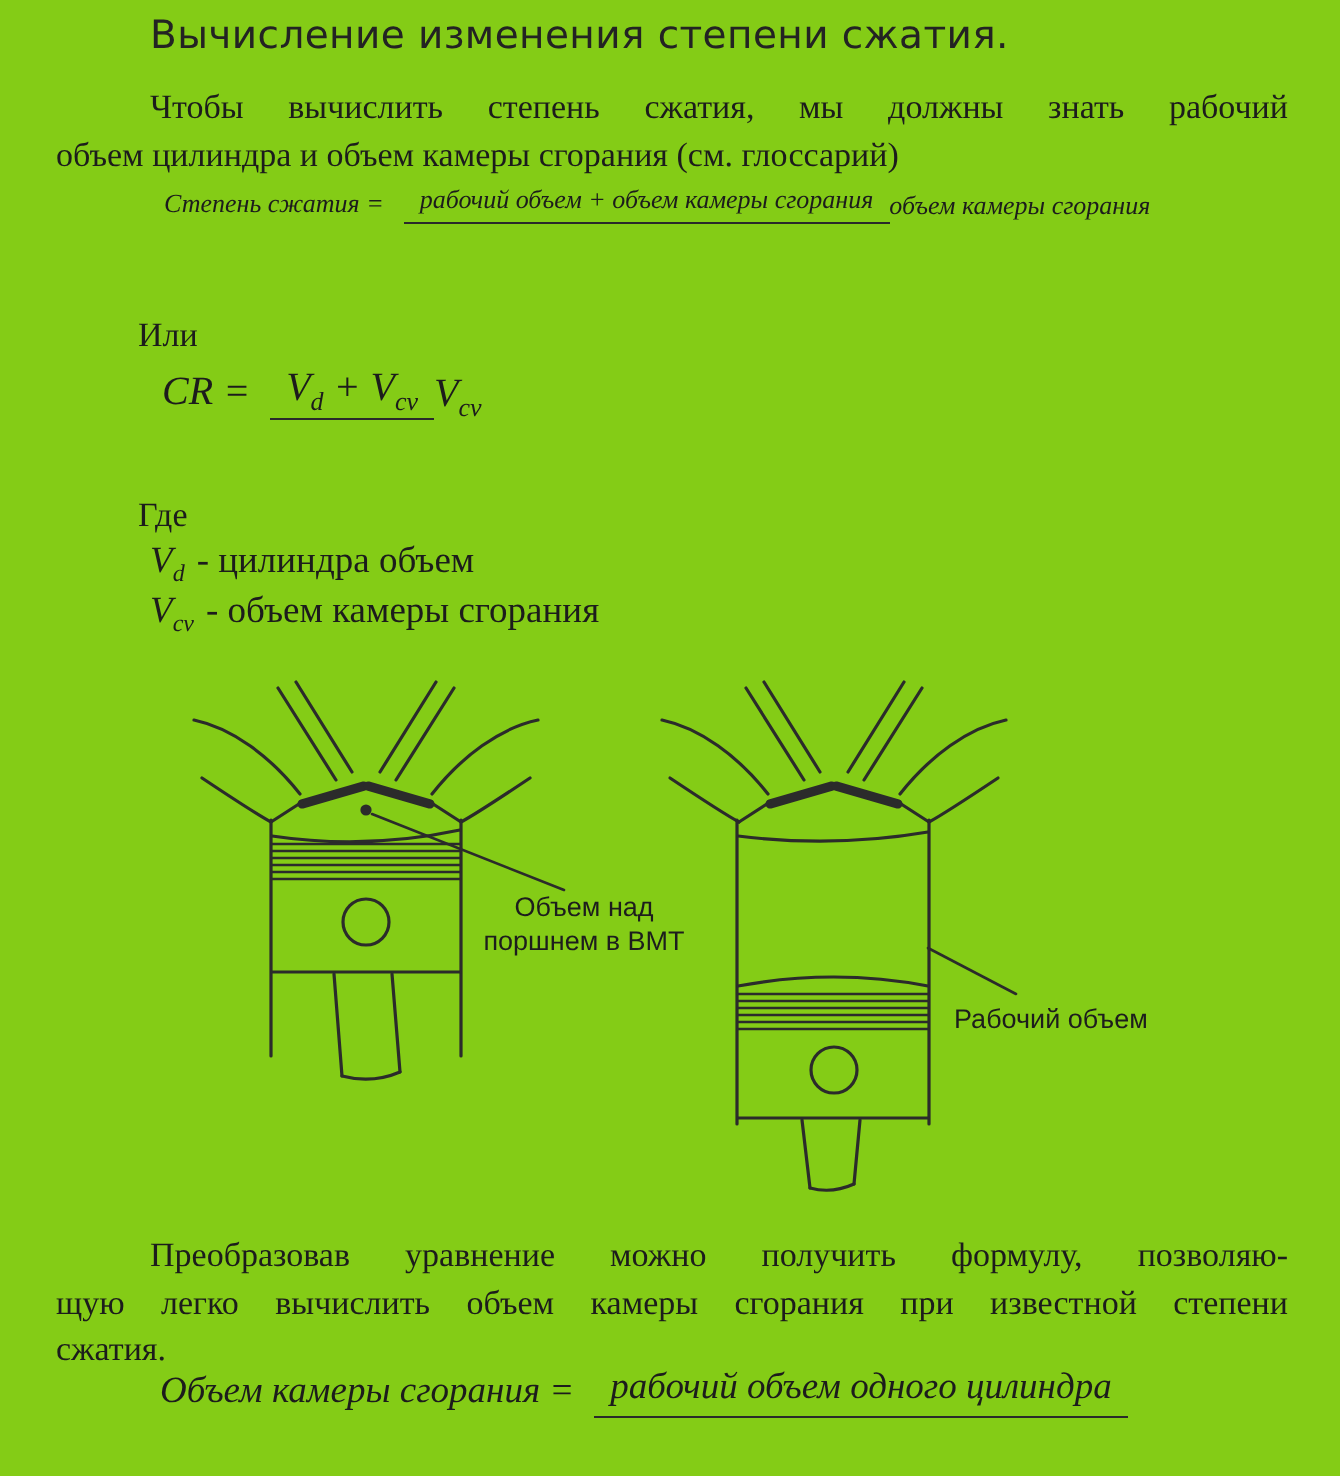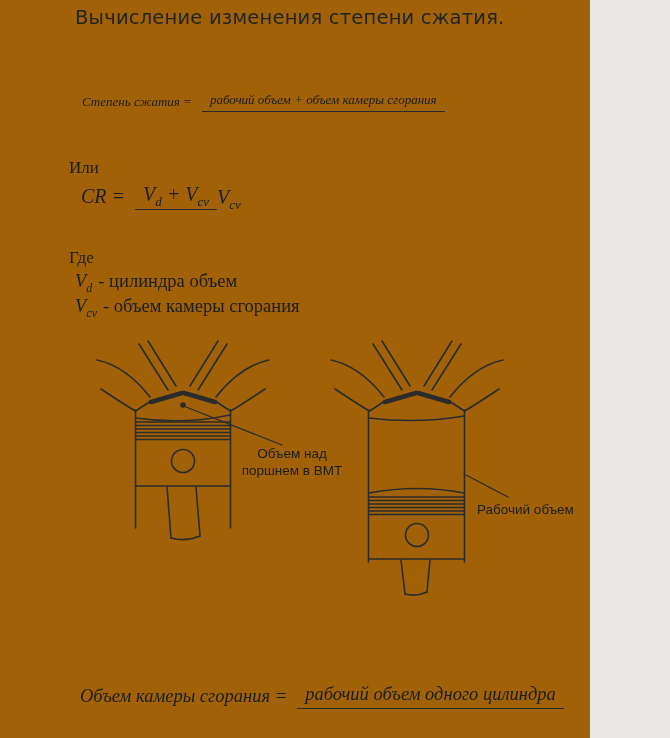--- a/index.html
+++ b/index.html
@@ -1,17 +1,17 @@
 <!DOCTYPE html>
 <html><head>
 <meta charset="utf-8">
 <style>
   html,body{margin:0;padding:0;background:#e9e7e3;}
   .page{
-    position:relative;width:590px;height:738px;background:#a16207;
+    position:relative;width:670px;height:738px;background:#84cc16;
     font-family:"Liberation Serif",serif;color:#1c1c1c;overflow:hidden;
   }
   .title{
     position:absolute;left:75px;top:6px;margin:0;
     font-family:"DejaVu Sans",sans-serif;font-weight:normal;
     font-size:19.5px;color:#232323;letter-spacing:.2px;
   }
   .para{position:absolute;left:28px;width:616px;font-size:17px;line-height:23.5px;}
   .para1{top:42px;}
   .para2{top:616px;}
@@ -40,25 +40,30 @@
     font-style:normal;
   }
 </style>
 </head>
 <body>
 
 <div class="page">
 
   <h1 class="title">Вычисление изменения степени сжатия.</h1>
 
+  <div class="para para1">
+    <span class="pline just indent">Чтобы вычислить степень сжатия, мы должны знать рабочий</span>
+    <span class="pline">объем цилиндра и объем камеры сгорания (см. глоссарий)</span>
+  </div>
 
   <div class="formula f1">
     <span class="flhs">Степень сжатия =</span>
     <span class="frac">
       <span class="num">рабочий объем + объем камеры сгорания</span>
+      <span class="den">объем камеры сгорания</span>
     </span>
   </div>
 
   <div class="plainword or-word">Или</div>
 
   <div class="formula f2">
     <span class="flhs"><span>CR</span> <span>=</span></span>
     <span class="frac">
       <span class="num"><span>V</span><sub>d</sub> <span>+</span> <span>V</span><sub>cv</sub></span>
       <span class="den"><span>V</span><sub>cv</sub></span>
@@ -143,20 +148,25 @@
         <path d="M430,230 L427,262"></path>
         <path d="M405,264 Q416,267 427,262"></path>
         <path d="M464,144 L508,167" stroke-width="1.3"></path>
       </g>
       <text x="292" y="128" text-anchor="middle">Объем над</text>
       <text x="292" y="145" text-anchor="middle">поршнем в ВМТ</text>
       <text x="477" y="184">Рабочий объем</text>
     </svg>
   </div>
 
+  <div class="para para2">
+    <span class="pline just indent">Преобразовав уравнение можно получить формулу, позволяю-</span>
+    <span class="pline just">щую легко вычислить объем камеры сгорания при известной степени</span>
+    <span class="pline">сжатия.</span>
+  </div>
 
   <div class="formula f3">
     <span class="flhs">Объем камеры сгорания =</span>
     <span class="frac">
       <span class="num">рабочий объем одного цилиндра</span>
     </span>
   </div>
 
 </div>
 

